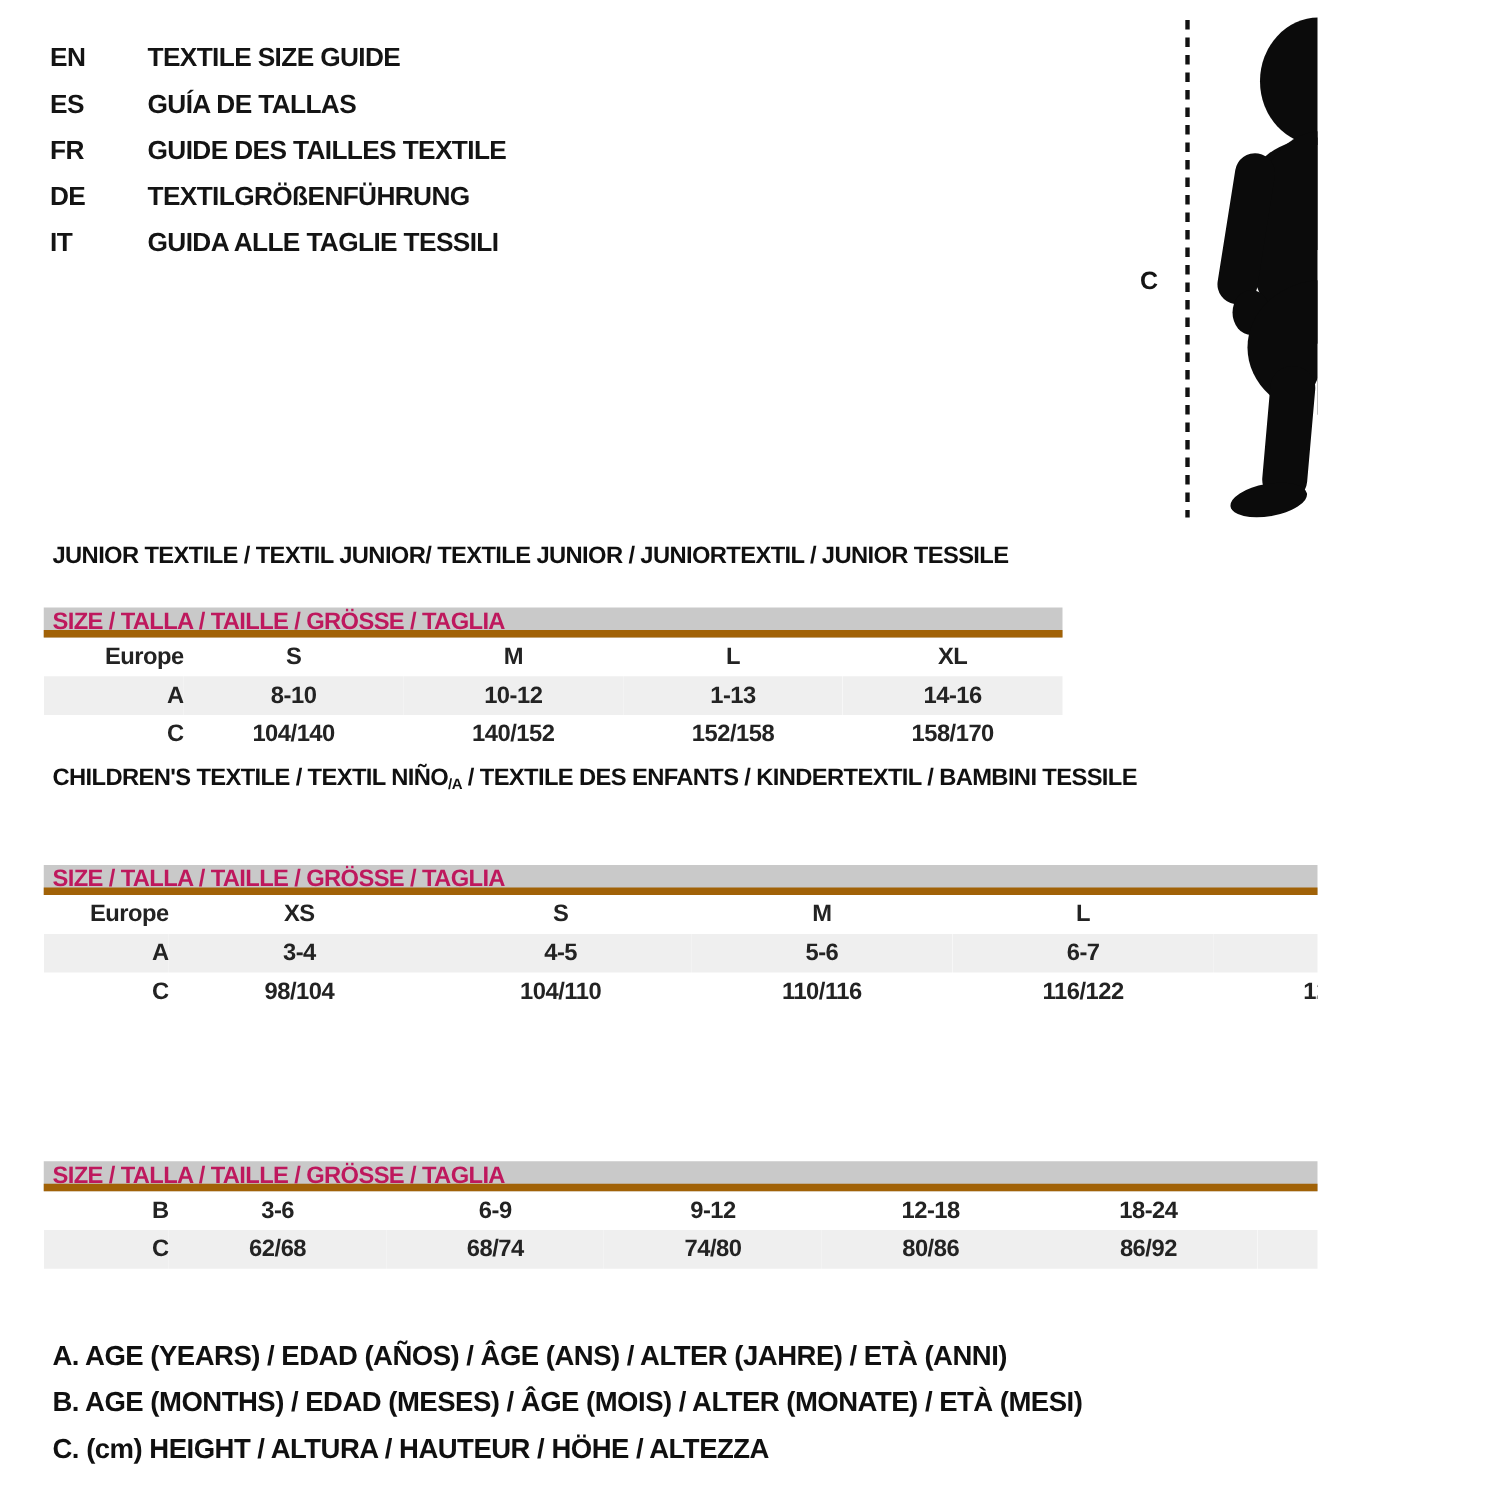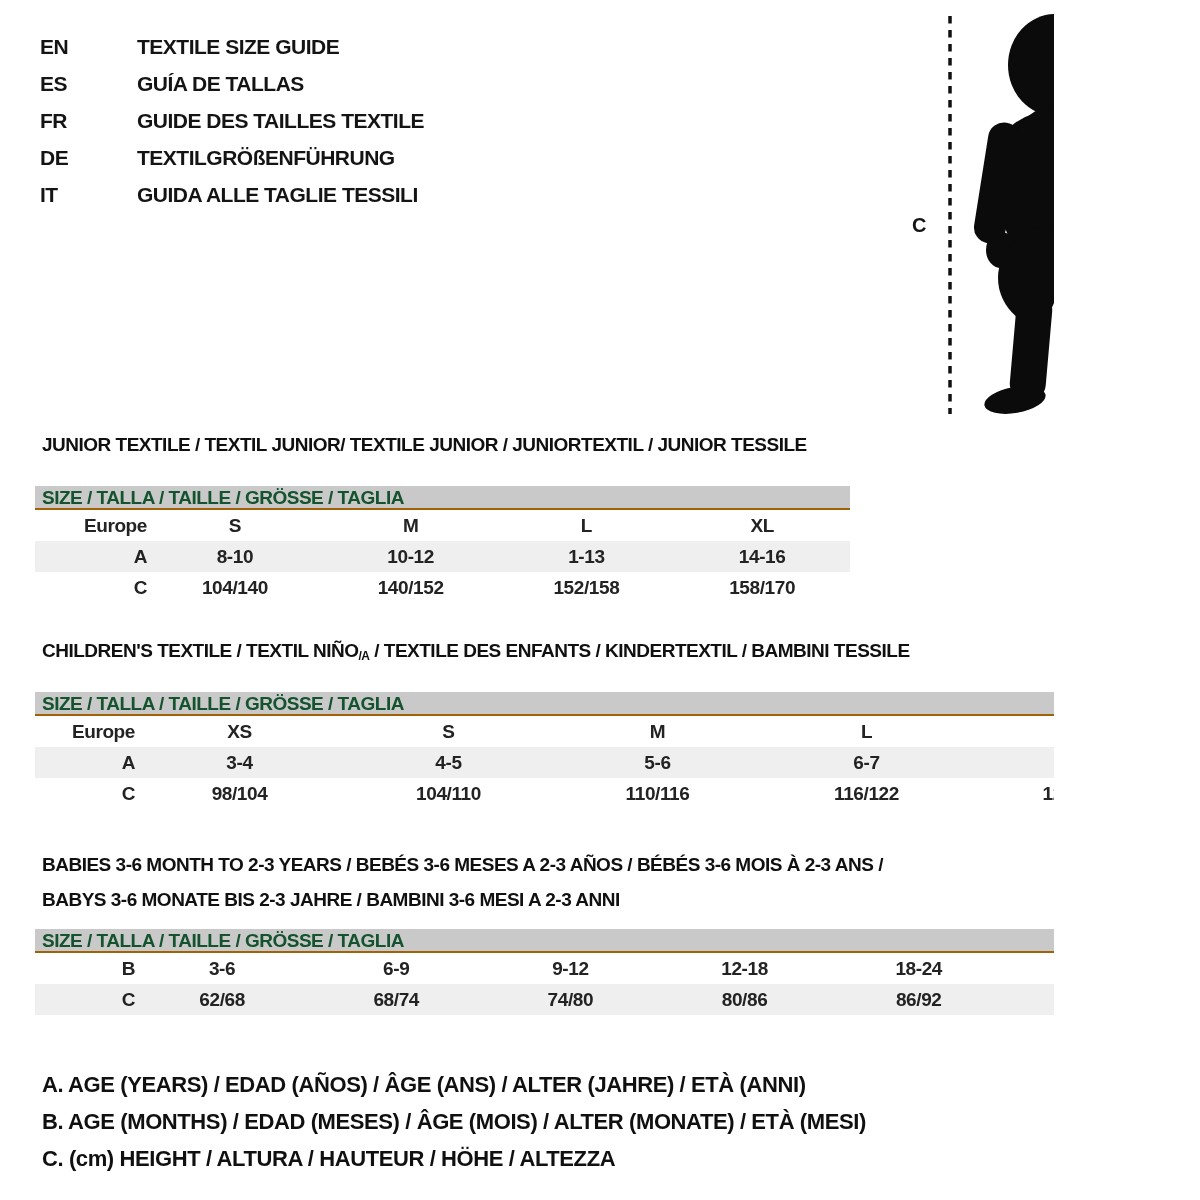--- a/index.html
+++ b/index.html
@@ -14,21 +14,21 @@
     color: #181818;
   }
 
   
   .lang-block { position: absolute; left: 40px; top: 28px; }
   .lang-row { display: flex; line-height: 37px; }
   .lang-code {
     width: 78px; font-weight: bold; font-size: 21px; letter-spacing: -0.5px; color: #141414;
   }
   .lang-title {
-    font-weight: bold; font-size: 21px; letter-spacing: -0.5px; color: #141414; white-space: nowrap; margin-left: 19px;
+    font-weight: bold; font-size: 21px; letter-spacing: -0.5px; color: #141414; white-space: nowrap;
   }
 
   
   .figure-svg { position: absolute; left: 905px; top: 8px; }
   .measure-label {
     position: absolute; left: 912px; top: 214px;
     font-weight: bold; font-size: 20px; color: #141414;
   }
   .sil { fill: #0b0b0b; }
   .sil-gap { fill: #ffffff; }
@@ -39,22 +39,22 @@
     font-weight: bold; font-size: 19px; letter-spacing: -0.5px;
     color: #101010; white-space: nowrap;
   }
   .title-sub { font-size: 12px; font-weight: bold; position: relative; top: 3px; }
   .two-line { line-height: 35px; }
 
   
   .size-section { position: absolute; }
   .size-bar {
     height: 24px; line-height: 24px;
-    background: #c9c9c9; border-bottom: 2px solid #a16207;
-    color: #14532d; font-weight: bold; font-size: 19px;
+    background: #c9c9c9; border-bottom: 6px solid #a16207;
+    color: #be185d; font-weight: bold; font-size: 19px;
     letter-spacing: -0.5px; padding-left: 7px; white-space: nowrap; overflow: hidden;
   }
   table.size-table { width: 100%; border-collapse: collapse; table-layout: fixed; }
   table.size-table td {
     height: 31px; font-size: 19px; font-weight: bold;
     letter-spacing: -0.4px; color: #232323; text-align: center;
     vertical-align: middle; overflow: hidden; white-space: nowrap;
   }
   table.size-table td.label { text-align: right; padding-left: 7px; }
   tr.shaded { background: #efefef; }
@@ -147,21 +147,21 @@
         <td class="label">C</td>
         <td>104/140</td>
         <td>140/152</td>
         <td>152/158</td>
         <td>158/170</td>
       </tr>
     </tbody>
       </table>
   </div>
 
-  <div class="section-title" style="top:640px">
+  <div class="section-title" style="top:612px">
     <span>CHILDREN'S TEXTILE / TEXTIL NIÑO</span><span class="title-sub">/A</span><span> / TEXTILE DES ENFANTS / KINDERTEXTIL / BAMBINI TESSILE</span>
   </div>
   <div class="size-section" style="left:35px; top:692px; width:1145px;">
     <div class="size-bar">SIZE / TALLA / TAILLE / GRÖSSE / TAGLIA</div>
     <table class="size-table">
       <colgroup>
           <col style="width:100px">
           <col>
           <col>
           <col>
@@ -190,24 +190,20 @@
         <td>98/104</td>
         <td>104/110</td>
         <td>110/116</td>
         <td>116/122</td>
         <td>122/128</td>
       </tr>
     </tbody>
       </table>
   </div>
 
-  <div class="section-title two-line" style="top:847px">
-    <div>BABIES 3-6 MONTH TO 2-3 YEARS / BEBÉS 3-6 MESES A 2-3 AÑOS / BÉBÉS 3-6 MOIS À 2-3 ANS /</div>
-    <div>BABYS 3-6 MONATE BIS 2-3 JAHRE / BAMBINI 3-6 MESI A 2-3 ANNI</div>
-  </div>
   <div class="size-section" style="left:35px; top:929px; width:1145px;">
     <div class="size-bar">SIZE / TALLA / TAILLE / GRÖSSE / TAGLIA</div>
     <table class="size-table">
       <colgroup>
           <col style="width:100px">
           <col>
           <col>
           <col>
           <col>
           <col>

